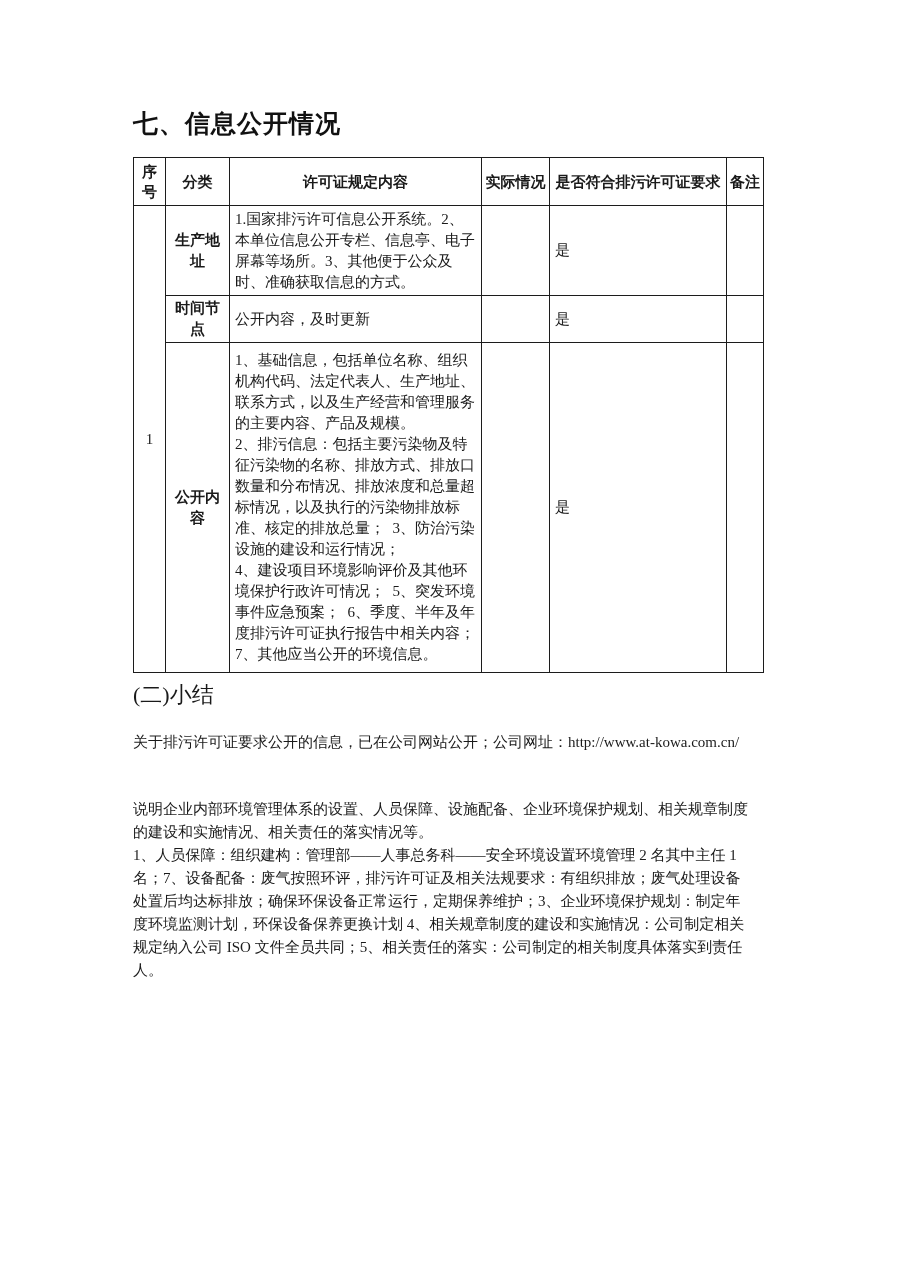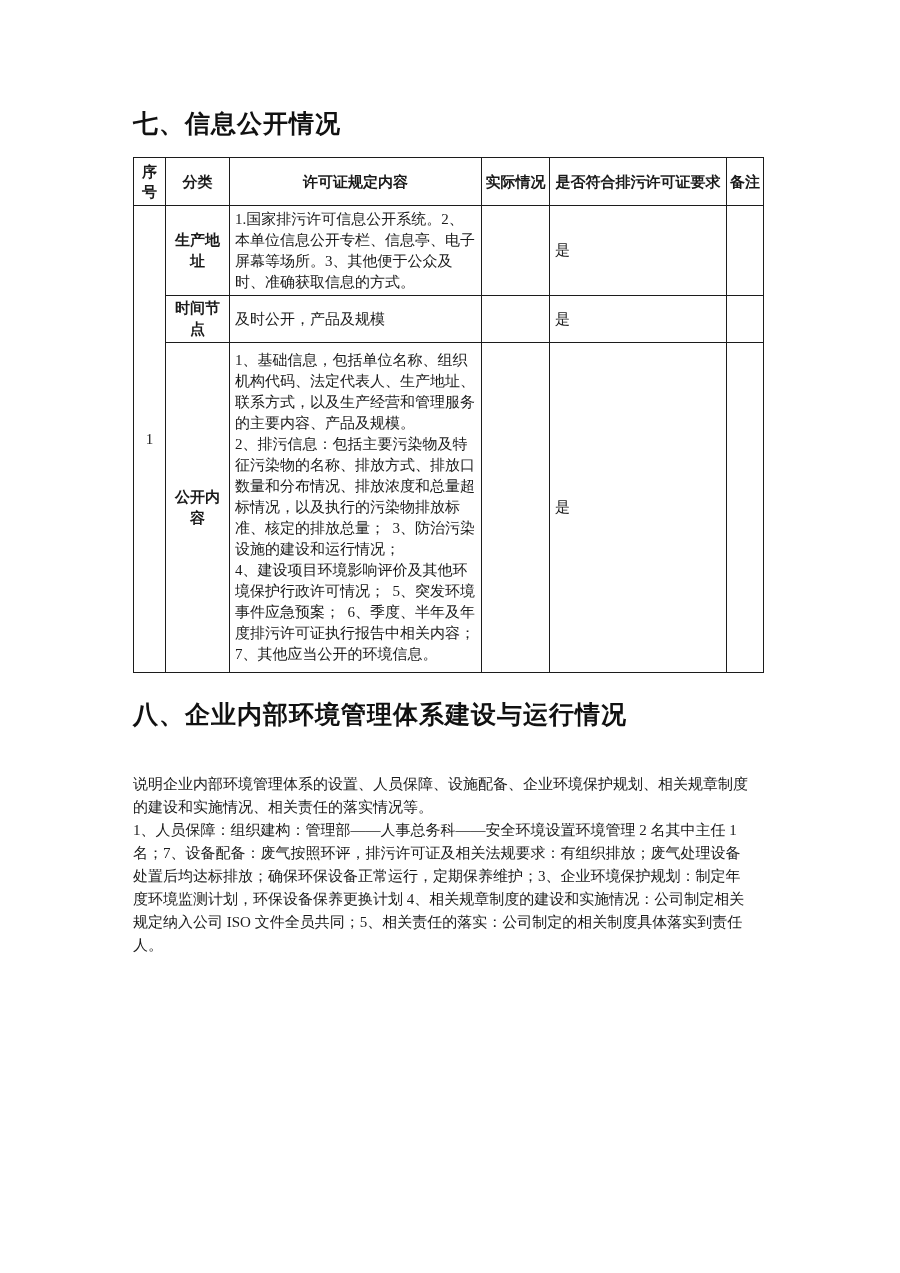--- a/index.html
+++ b/index.html
@@ -119,37 +119,38 @@
       <tr class="r1">
         <td class="seq" rowspan="3">1</td>
         <td class="cat">生产地址</td>
         <td class="content">1.国家排污许可信息公开系统。2、本单位信息公开专栏、信息亭、电子屏幕等场所。3、其他便于公众及时、准确获取信息的方式。</td>
         <td class="actual"></td>
         <td class="comply">是</td>
         <td class="remark"></td>
       </tr>
       <tr class="r2">
         <td class="cat">时间节点</td>
-        <td class="content">及时公开，产品及规模</td>
+        <td class="content">公开内容，及时更新</td>
         <td class="actual"></td>
         <td class="comply">是</td>
         <td class="remark"></td>
       </tr>
       <tr class="r3">
         <td class="cat">公开内容</td>
         <td class="content">1、基础信息，包括单位名称、组织机构代码、法定代表人、生产地址、联系方式，以及生产经营和管理服务的主要内容、产品及规模。
 2、排污信息：包括主要污染物及特征污染物的名称、排放方式、排放口数量和分布情况、排放浓度和总量超标情况，以及执行的污染物排放标准、核定的排放总量；  3、防治污染设施的建设和运行情况；
 4、建设项目环境影响评价及其他环境保护行政许可情况；  5、突发环境事件应急预案；  6、季度、半年及年度排污许可证执行报告中相关内容；  7、其他应当公开的环境信息。</td>
         <td class="actual"></td>
         <td class="comply">是</td>
         <td class="remark"></td>
       </tr>
     </tbody>
   </table>
 
+  <div class="h-sub after-table">(二)小结</div>
 
+  <p class="body-text">关于排污许可证要求公开的信息，已在公司网站公开；公司网址：http://www.at-kowa.com.cn/</p>
 
-  <div class="h-major section8">八、企业内部环境管理体系建设与运行情况</div>
 
   <p class="body-text section8-body">说明企业内部环境管理体系的设置、人员保障、设施配备、企业环境保护规划、相关规章制度的建设和实施情况、相关责任的落实情况等。
 1、人员保障：组织建构：管理部——人事总务科——安全环境设置环境管理 2 名其中主任 1 名；7、设备配备：废气按照环评，排污许可证及相关法规要求：有组织排放；废气处理设备处置后均达标排放；确保环保设备正常运行，定期保养维护；3、企业环境保护规划：制定年度环境监测计划，环保设备保养更换计划 4、相关规章制度的建设和实施情况：公司制定相关规定纳入公司 ISO 文件全员共同；5、相关责任的落实：公司制定的相关制度具体落实到责任人。</p>
 
 </div>
 
 </body></html>

